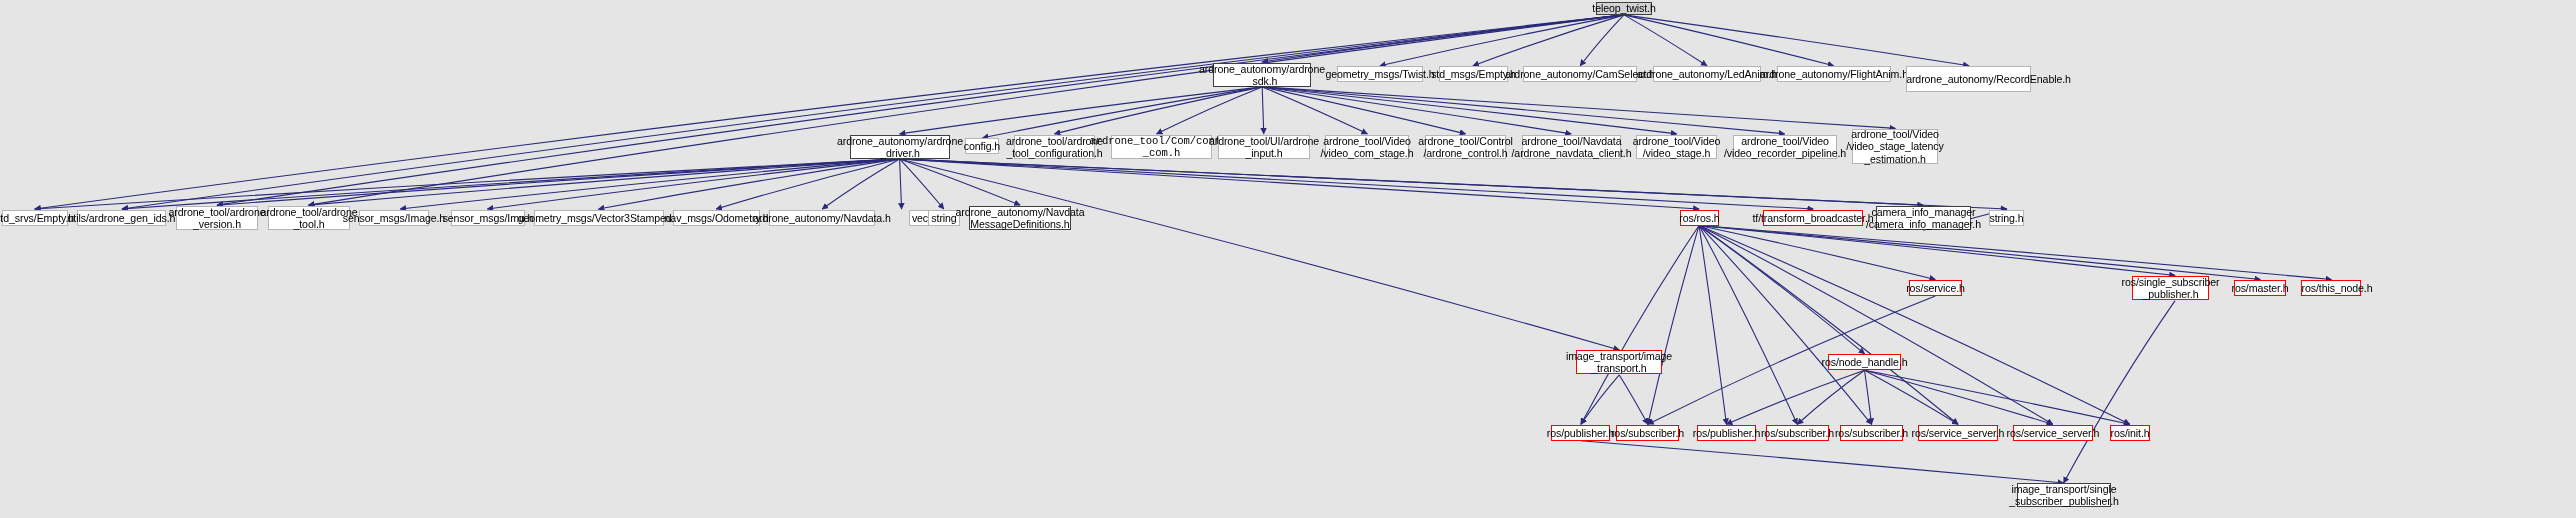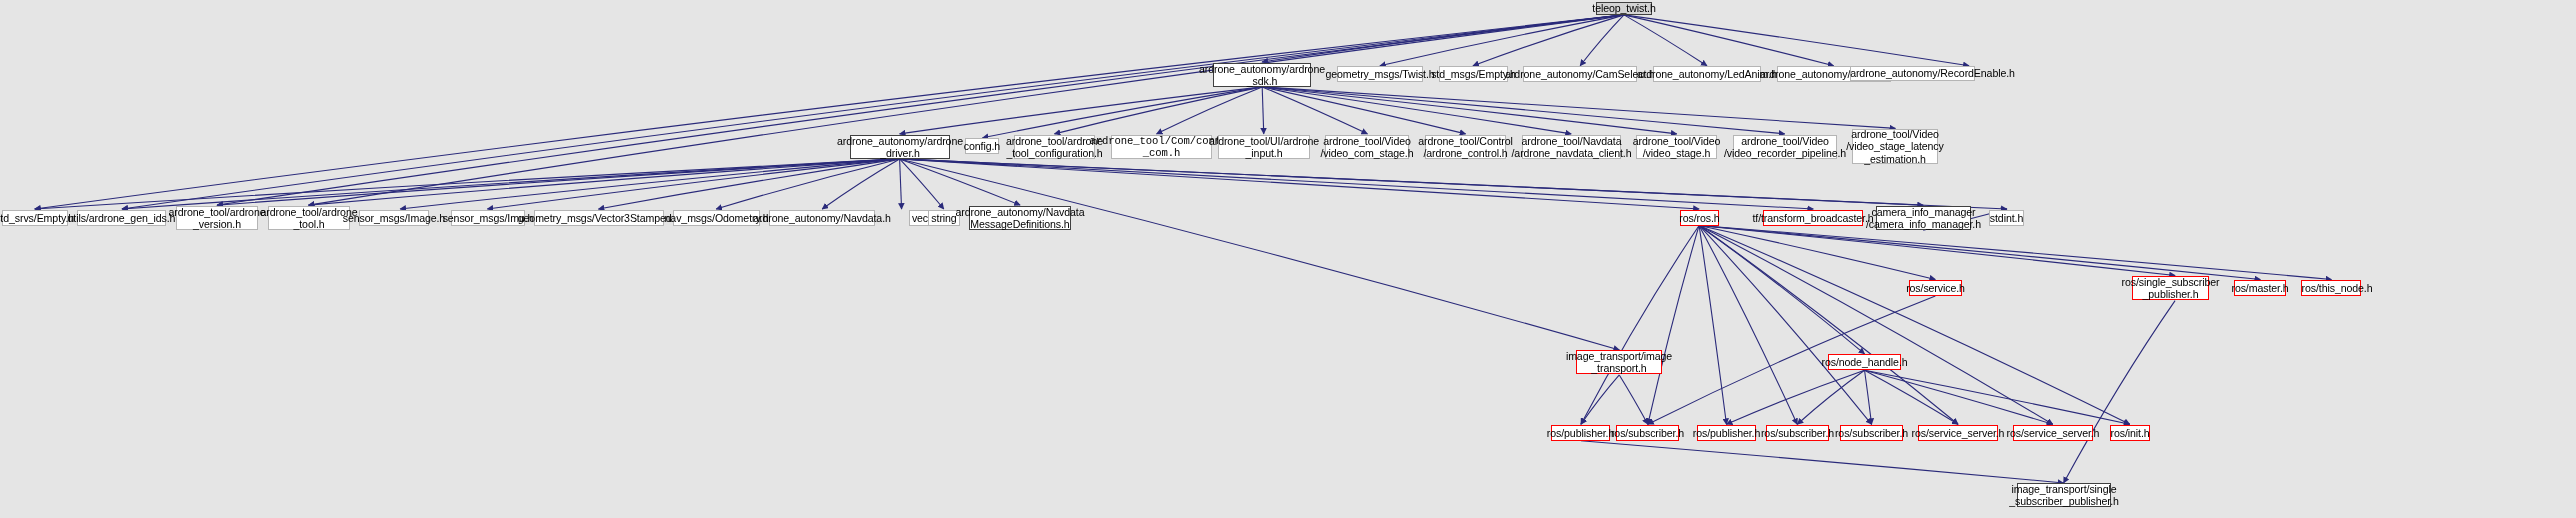--- a/index.html
+++ b/index.html
@@ -107,21 +107,21 @@
       </div>
       <div class="node" style="left: 1523px; top: 66px; width: 114px; height: 15.6px;">
         <span>ardrone_autonomy/CamSelect.h</span>
       </div>
       <div class="node" style="left: 1653px; top: 66px; width: 108px; height: 15.6px;">
         <span>ardrone_autonomy/LedAnim.h</span>
       </div>
       <div class="node" style="left: 1777px; top: 66px; width: 114px; height: 15.6px;">
         <span>ardrone_autonomy/FlightAnim.h</span>
       </div>
-      <div class="node" style="left: 1850px; top: 66px; width: 125px; height: 15px; padding-left: 40px;">
+      <div class="node" style="left: 1906px; top: 66px; width: 125px; height: 26px; padding-left: 40px;">
         <span>ardrone_autonomy/RecordEnable.h</span>
       </div>
       <div class="node thick" style="left: 850px; top: 135px; width: 100px; height: 24px;">
         <span>ardrone_autonomy/ardrone
 _driver.h</span>
       </div>
       <div class="node" style="left: 965px; top: 138px; width: 34px; height: 15.6px;">
         <span>config.h</span>
       </div>
       <div class="node" style="left: 1014px; top: 135px; width: 81px; height: 24px;">
@@ -204,21 +204,21 @@
         <span>ros/ros.h</span>
       </div>
       <div class="node red" style="left: 1763px; top: 210px; width: 100px; height: 15.6px;">
         <span>tf/transform_broadcaster.h</span>
       </div>
       <div class="node thick" style="left: 1876px; top: 206px; width: 95px; height: 24px;">
         <span>camera_info_manager
 /camera_info_manager.h</span>
       </div>
       <div class="node" style="left: 1989px; top: 210px; width: 35px; height: 15.6px;">
-        <span>stdint.h</span>
+        <span>string.h</span>
       </div>
       <div class="node red" style="left: 1909px; top: 280px; width: 53px; height: 15.6px;">
         <span>ros/service.h</span>
       </div>
       <div class="node red" style="left: 2132px; top: 276px; width: 77px; height: 24px; text-align: center;">
         <span>ros/single_subscriber
 _publisher.h</span>
       </div>
       <div class="node red" style="left: 2234px; top: 280px; width: 52px; height: 15.6px;">
         <span>ros/master.h</span>

